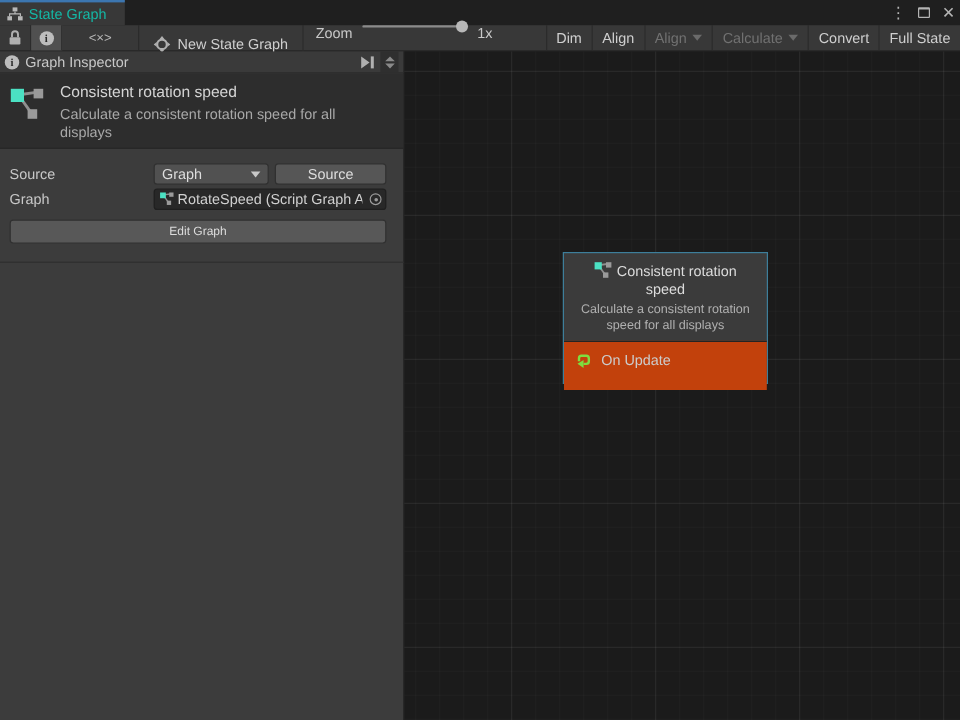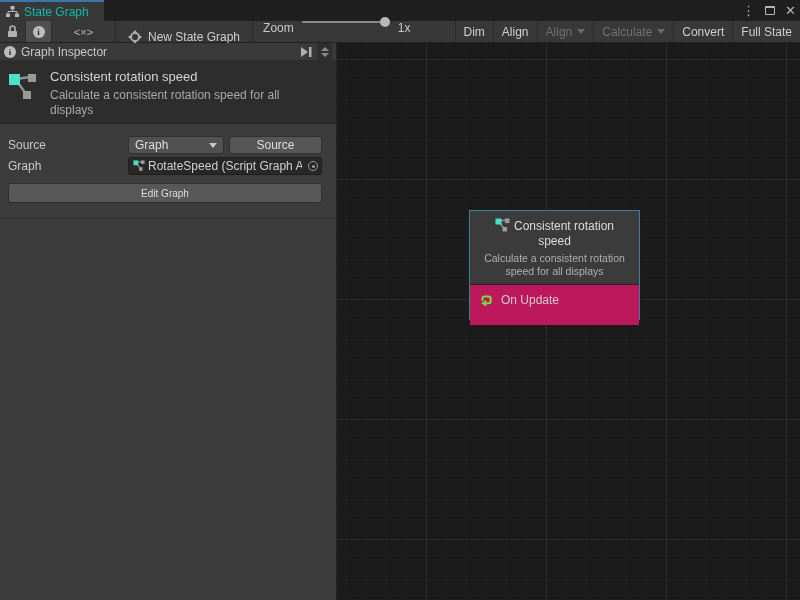--- a/index.html
+++ b/index.html
@@ -91,21 +91,21 @@
     background-position:89px 0, 0 16px, 9px 0, 0 16px; }
 
   .node { position:absolute; left:132px; top:167px; width:171px; height:110px;
     border:1px solid #3d7e9a; background:#3b3b3b; }
   .node-header { padding:7px 4px 6px; }
   .node-title { font-size:12px; color:#dcdcdc; text-align:center; line-height:15px; max-width:152px;
     margin:0 auto; }
   .node-title svg { vertical-align:-3px; margin-right:4px; }
   .node-desc { font-size:10.5px; color:#b0b0b0; text-align:center; line-height:13px; max-width:166px;
     margin:3px auto 0; }
-  .node-body { border-top:1px solid #242424; background:#be185d; height:41px; padding:7px 8px 0; }
+  .node-body { border-top:1px solid #242424; background:#c2410c; height:41px; padding:7px 8px 0; }
   .event-row { display:flex; align-items:center; gap:7px; color:#cccccc; font-size:12px; }
 </style>
 </head>
 <body>
 
 <div class="app">
 
   <div class="tabbar">
     <div class="tab">
       <svg width="13" height="12" viewBox="0 0 13 12">

